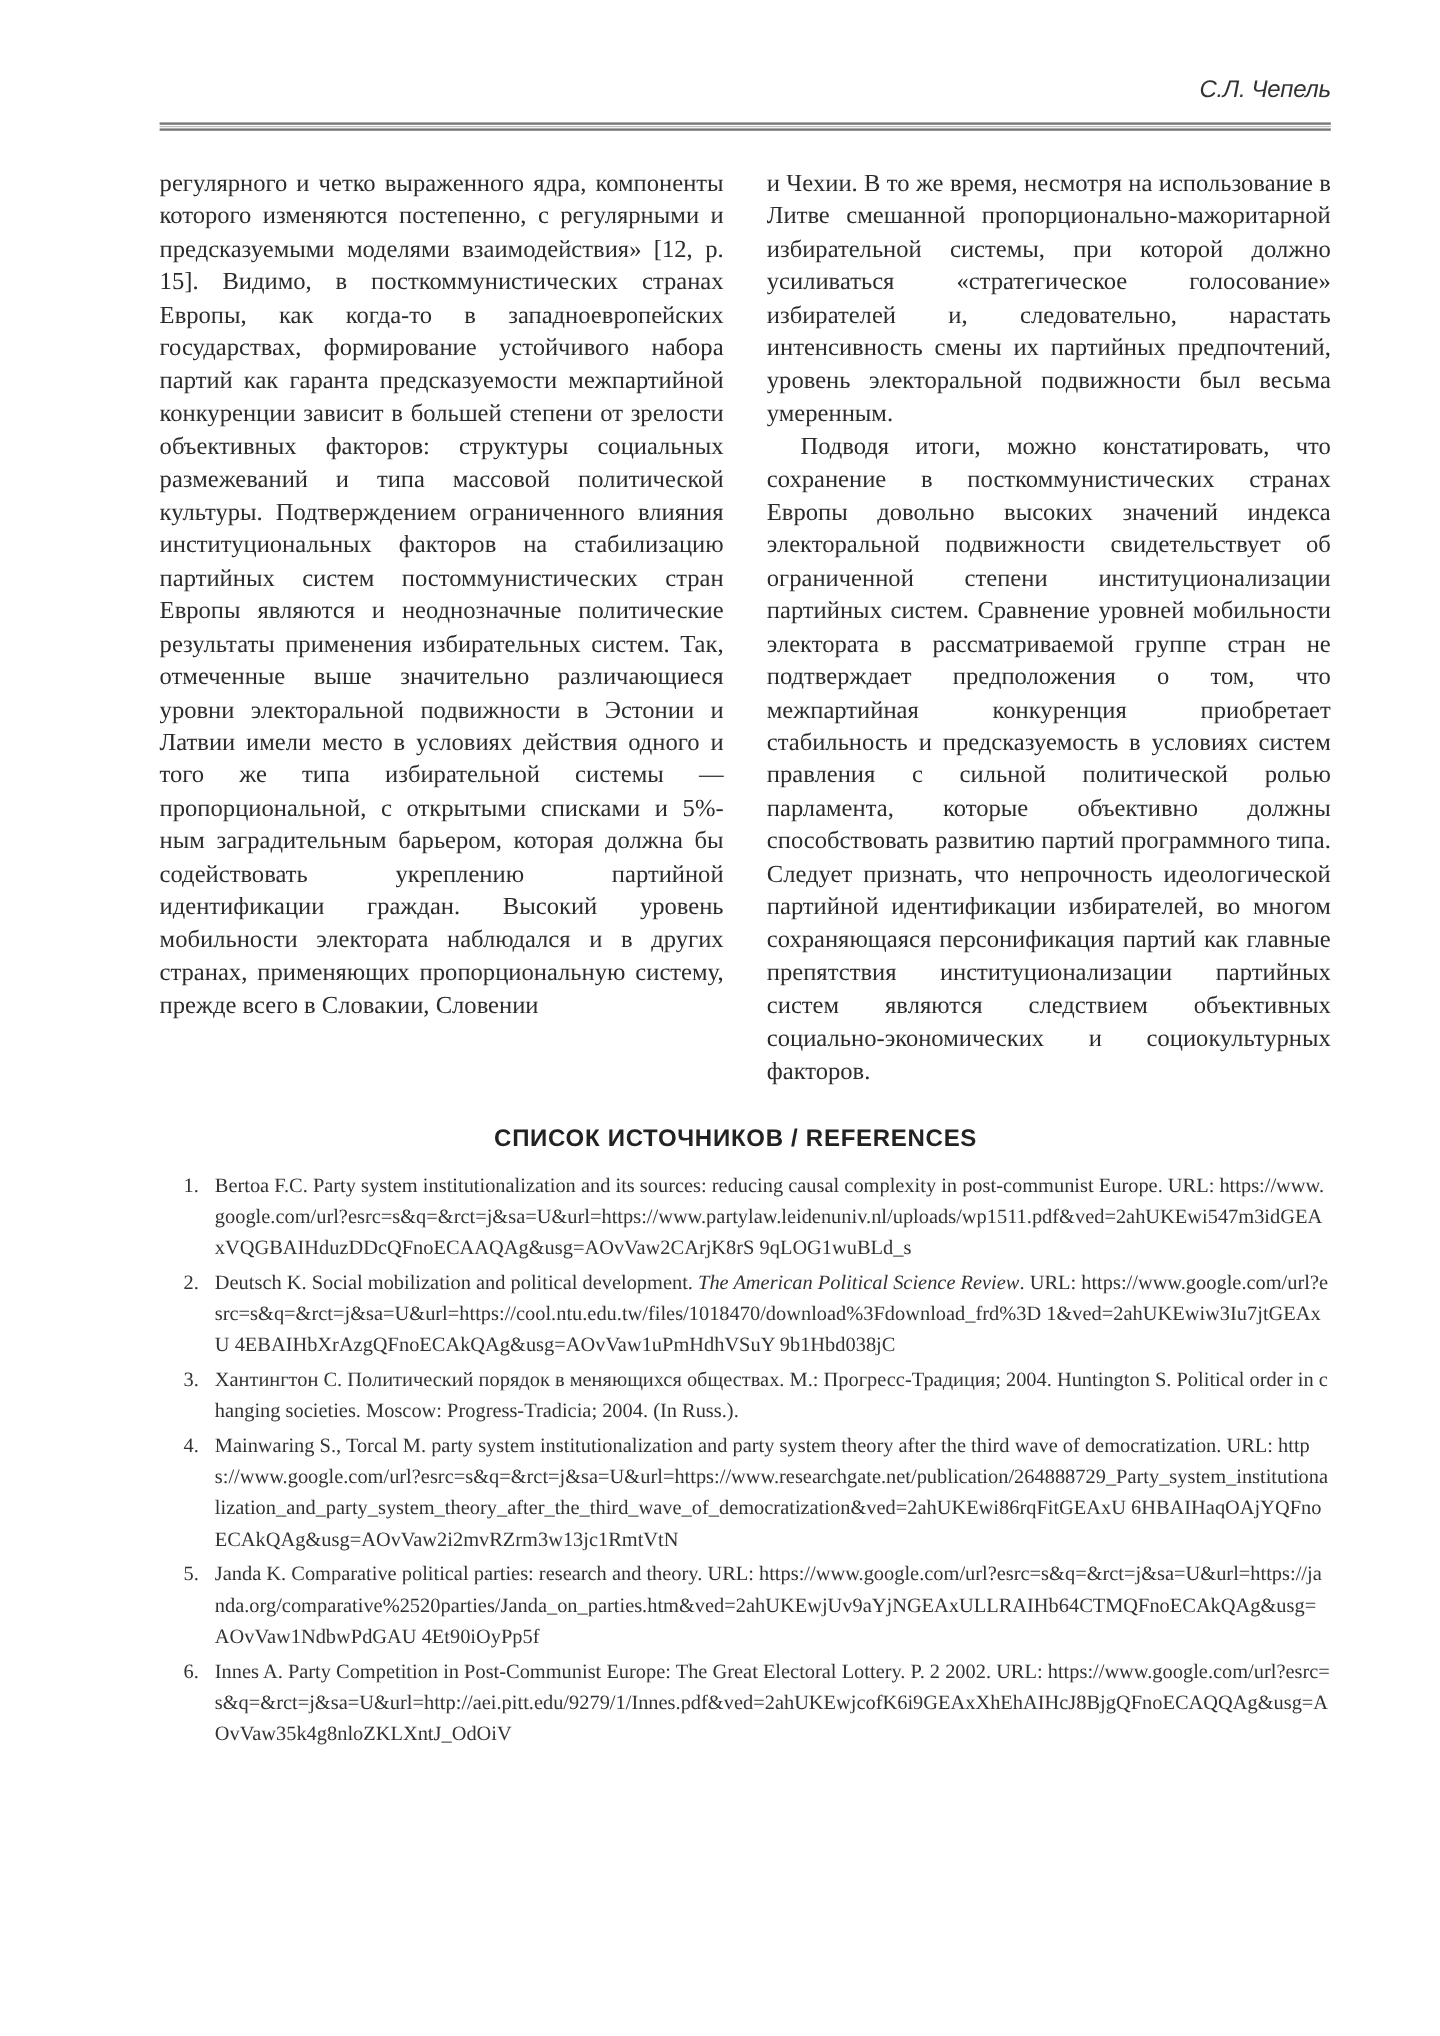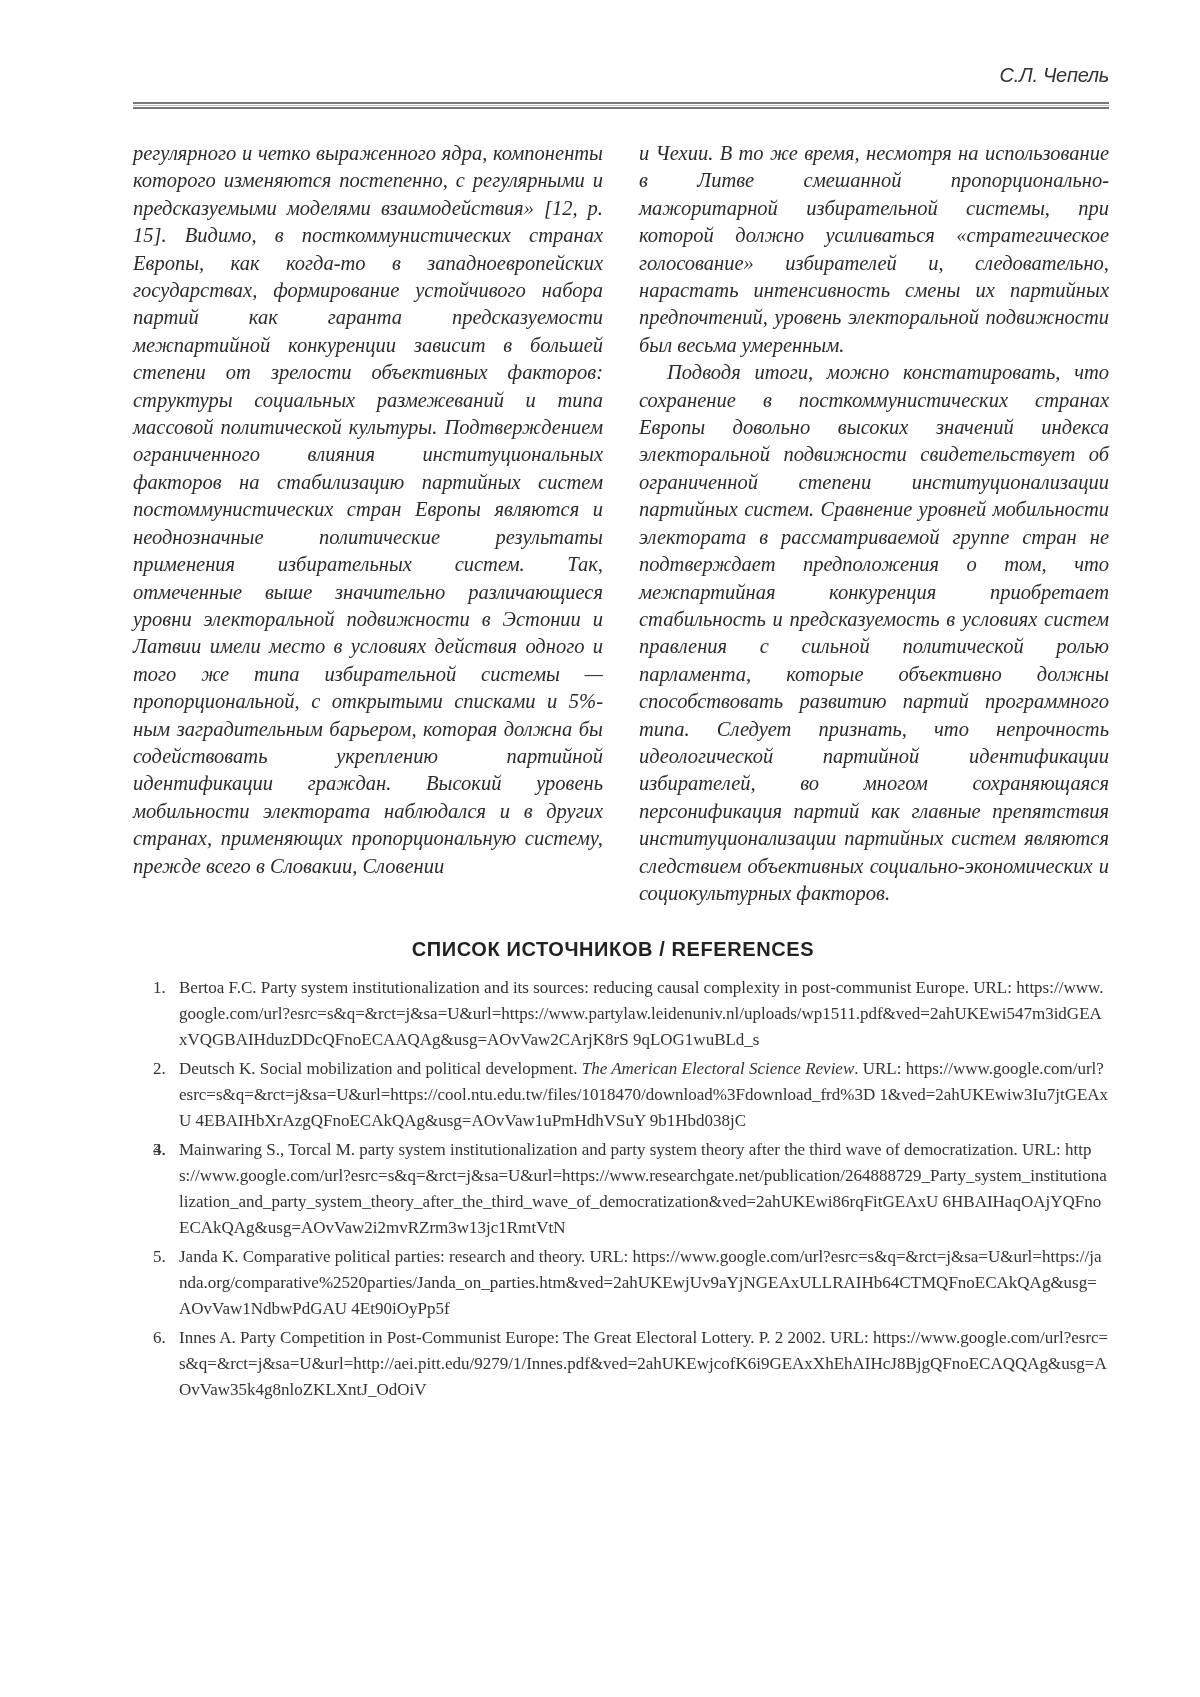--- a/index.html
+++ b/index.html
@@ -21,21 +21,21 @@
   .columns {
     position: absolute; left: 114px; top: 140px; width: 976px;
     display: flex; justify-content: space-between;
   }
   .col {
     width: 470px;
     font-family: "Liberation Serif", serif;
     font-size: 20.5px; line-height: 27.4px;
     text-align: justify; color: #2b2b2b;
   }
-  .col p { margin: 0; hyphens: manual; font-style: italic; }
+  .col p { margin: 0; hyphens: manual; }
   .col p.indent { text-indent: 28px; }
   .refs-title {
     position: absolute; left: 0; width: 1188px; top: 938px;
     text-align: center;
     font-family: "Liberation Sans", sans-serif; font-weight: bold;
     font-size: 20px; letter-spacing: 0.6px; color: #222;
   }
   .refs {
     position: absolute; left: 130px; top: 975px; width: 960px;
     margin: 0; padding: 0; list-style: none;
@@ -68,24 +68,25 @@
 
   <div class="refs-title">СПИСОК ИСТОЧНИКОВ / REFERENCES</div>
 
   <ol class="refs">
     <li>
       <span class="num">1.</span>
       <span>Bertoa F.C. Party system institutionalization and its sources: reducing causal complexity in post-communist Europe. URL: https://www.google.com/url?esrc=s&amp;q=&amp;rct=j&amp;sa=U&amp;url=https://www.partylaw.leidenuniv.nl/uploads/wp1511.pdf&amp;ved=2ahUKEwi547m3idGEAxVQGBAIHduzDDcQFnoECAAQAg&amp;usg=AOvVaw2CArjK8rS 9qLOG1wuBLd_s</span>
     </li>
     <li>
       <span class="num">2.</span>
-      <span>Deutsch K. Social mobilization and political development. </span><span class="jrnl">The American Electoral Science Review</span><span>. URL: https://www.google.com/url?esrc=s&amp;q=&amp;rct=j&amp;sa=U&amp;url=https://cool.ntu.edu.tw/files/1018470/download%3Fdownload_frd%3D 1&amp;ved=2ahUKEwiw3Iu7jtGEAxU 4EBAIHbXrAzgQFnoECAkQAg&amp;usg=AOvVaw1uPmHdhVSuY 9b1Hbd038jC</span>
+      <span>Deutsch K. Social mobilization and political development. </span><span class="jrnl">The American Political Science Review</span><span>. URL: https://www.google.com/url?esrc=s&amp;q=&amp;rct=j&amp;sa=U&amp;url=https://cool.ntu.edu.tw/files/1018470/download%3Fdownload_frd%3D 1&amp;ved=2ahUKEwiw3Iu7jtGEAxU 4EBAIHbXrAzgQFnoECAkQAg&amp;usg=AOvVaw1uPmHdhVSuY 9b1Hbd038jC</span>
     </li>
     <li>
       <span class="num">3.</span>
+      <span>Хантингтон С. Политический порядок в меняющихся обществах. М.: Прогресс-Традиция; 2004. Huntington S. Political order in changing societies. Moscow: Progress-Tradicia; 2004. (In Russ.).</span>
     </li>
     <li>
       <span class="num">4.</span>
       <span>Mainwaring S., Torcal M. party system institutionalization and party system theory after the third wave of democratization. URL: https://www.google.com/url?esrc=s&amp;q=&amp;rct=j&amp;sa=U&amp;url=https://www.researchgate.net/publication/264888729_Party_system_institutionalization_and_party_system_theory_after_the_third_wave_of_democratization&amp;ved=2ahUKEwi86rqFitGEAxU 6HBAIHaqOAjYQFnoECAkQAg&amp;usg=AOvVaw2i2mvRZrm3w13jc1RmtVtN</span>
     </li>
     <li>
       <span class="num">5.</span>
       <span>Janda K. Comparative political parties: research and theory. URL: https://www.google.com/url?esrc=s&amp;q=&amp;rct=j&amp;sa=U&amp;url=https://janda.org/comparative%2520parties/Janda_on_parties.htm&amp;ved=2ahUKEwjUv9aYjNGEAxULLRAIHb64CTMQFnoECAkQAg&amp;usg=AOvVaw1NdbwPdGAU 4Et90iOyPp5f</span>
     </li>
     <li>

